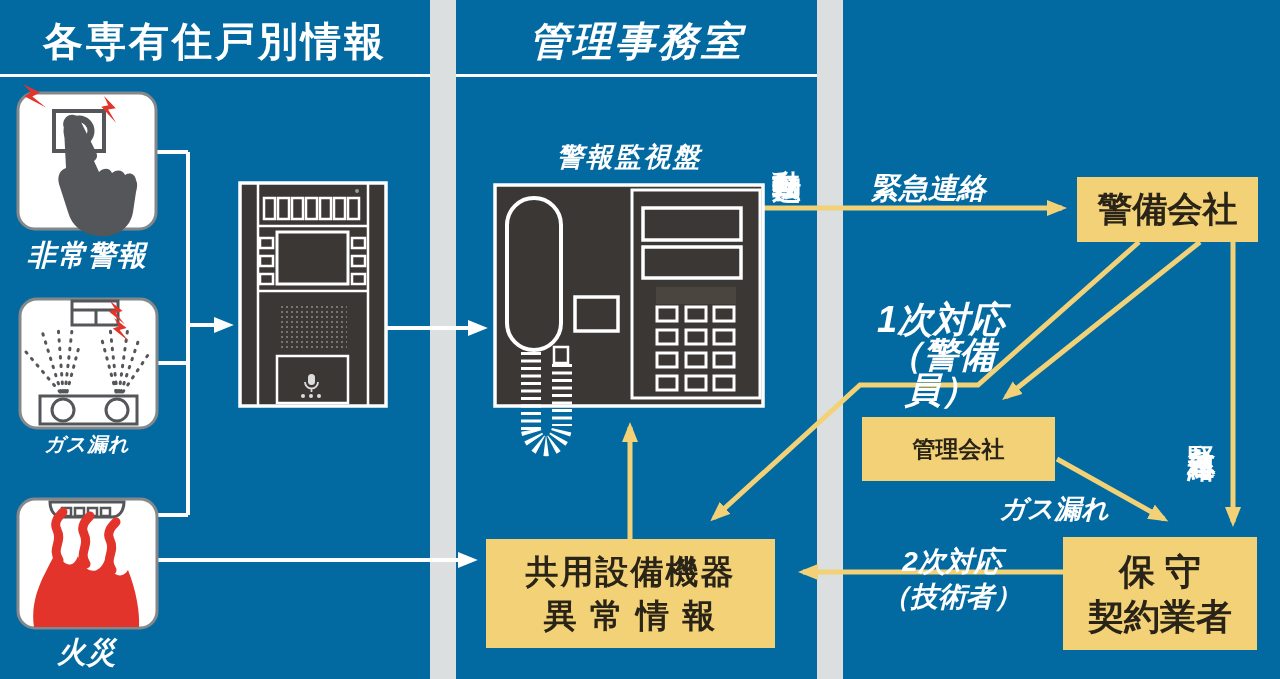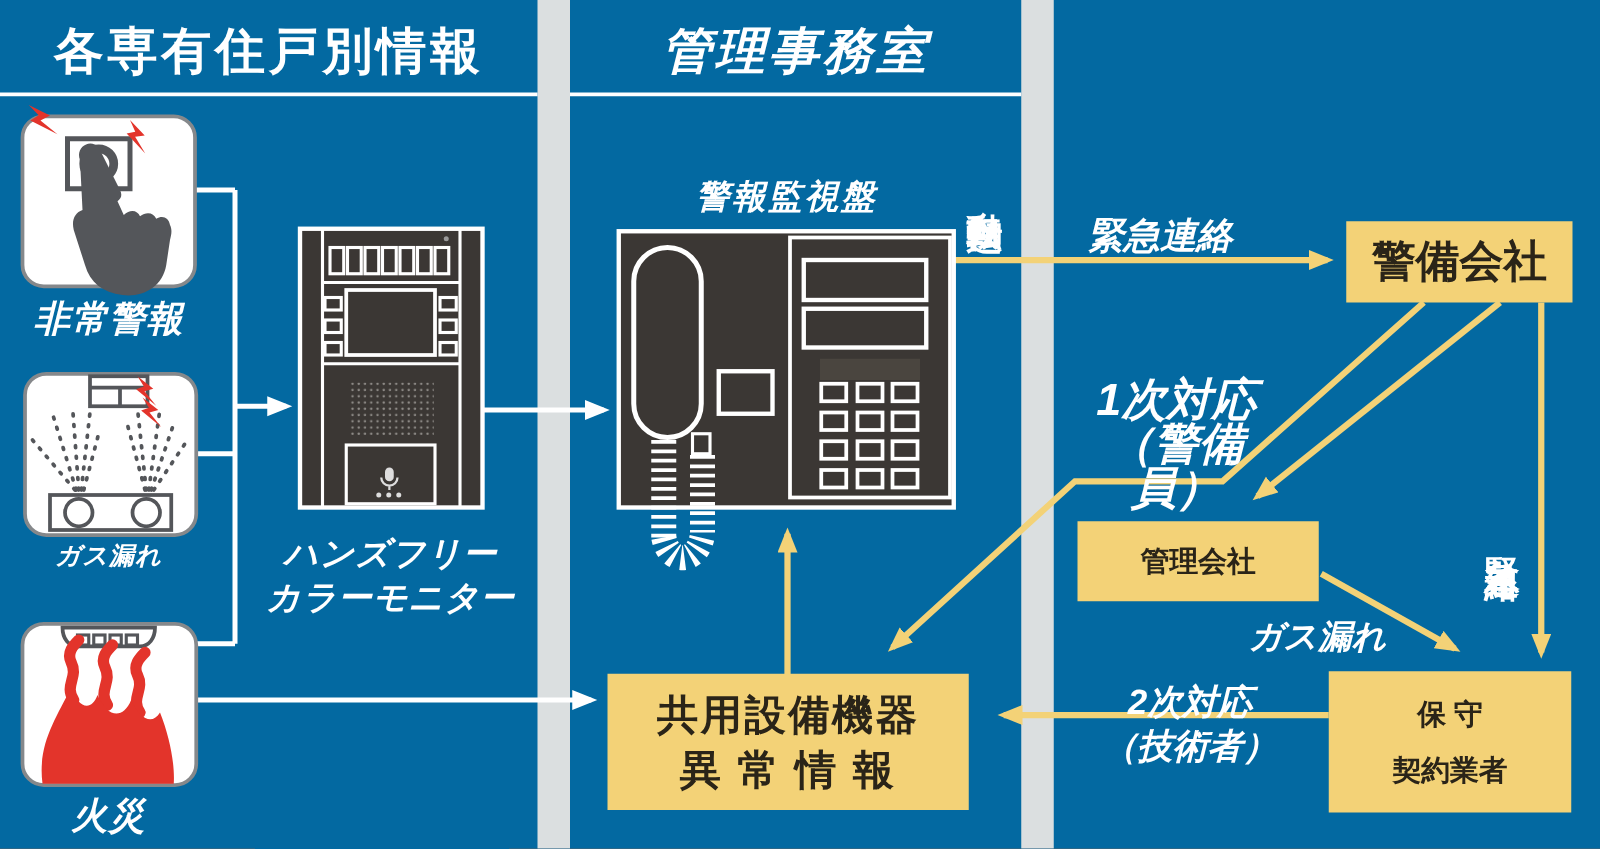--- a/index.html
+++ b/index.html
@@ -25,21 +25,21 @@
   #lbl-fire{left:10px;top:633px;width:154px;font-size:29px;letter-spacing:1px;}
   #lbl-monitor{left:200px;top:426px;width:225px;font-size:27px;line-height:35px;letter-spacing:1px;}
   #lbl-panel{left:497px;top:139px;width:264px;font-size:27px;letter-spacing:2px;}
   #v-auto{left:771px;top:84px;width:36px;height:132px;font-size:29px;text-align:center;letter-spacing:2px;}
   #lbl-contact-top{left:860px;top:169px;width:136px;font-size:29px;}
   #lbl-first{left:866px;top:302px;width:150px;font-size:36px;line-height:35px;text-align:center;}
   #box-security{left:1077px;top:177px;width:181px;height:65px;font-size:35px;}
   #v-contact-right{left:1184px;top:355px;width:36px;height:146px;font-size:28px;text-align:center;letter-spacing:3px;}
   #box-management{left:862px;top:417px;width:193px;height:64px;font-size:23px;}
   #lbl-instruction{left:992px;top:491px;width:124px;font-size:27px;}
-  #box-maintenance{left:1063px;top:537px;width:194px;height:113px;font-size:23px;line-height:45px;}
+  #box-maintenance{left:1063px;top:537px;width:194px;height:113px;font-size:36px;line-height:45px;}
   #lbl-second{left:876px;top:544px;width:152px;font-size:28px;line-height:35px;}
   #box-common{left:486px;top:539px;width:289px;height:109px;font-size:33px;line-height:44px;letter-spacing:2px;}
   svg{position:absolute;left:0;top:0;}
 </style>
 </head>
 <body>
 
 <div id="stage">
 
   <div class="abs bar" style="left:430px;"></div>
@@ -188,24 +188,20 @@
           <rect x="686" y="376" width="20" height="14"></rect>
           <rect x="714" y="376" width="20" height="14"></rect>
       </g>
     </g>
   </svg>
 
   <div class="abs wlabel" id="lbl-emergency">非常警報</div>
   <div class="abs wlabel" id="lbl-gas">ガス漏れ</div>
   <div class="abs wlabel" id="lbl-fire">火災</div>
 
-  <div class="abs wlabel" id="lbl-monitor">
-    <div>ハンズフリー</div>
-    <div>カラーモニター</div>
-  </div>
   <div class="abs wlabel" id="lbl-panel">警報監視盤</div>
 
   <div class="abs vtext" id="v-auto">自動転送</div>
   <div class="abs wlabel" id="lbl-contact-top">緊急連絡</div>
   <div class="abs wlabel" id="lbl-first">
     <div>1次対応</div>
     <div>（警備員）</div>
   </div>
   <div class="abs vtext" id="v-contact-right">緊急連絡</div>
   <div class="abs wlabel" id="lbl-instruction">ガス漏れ</div>

